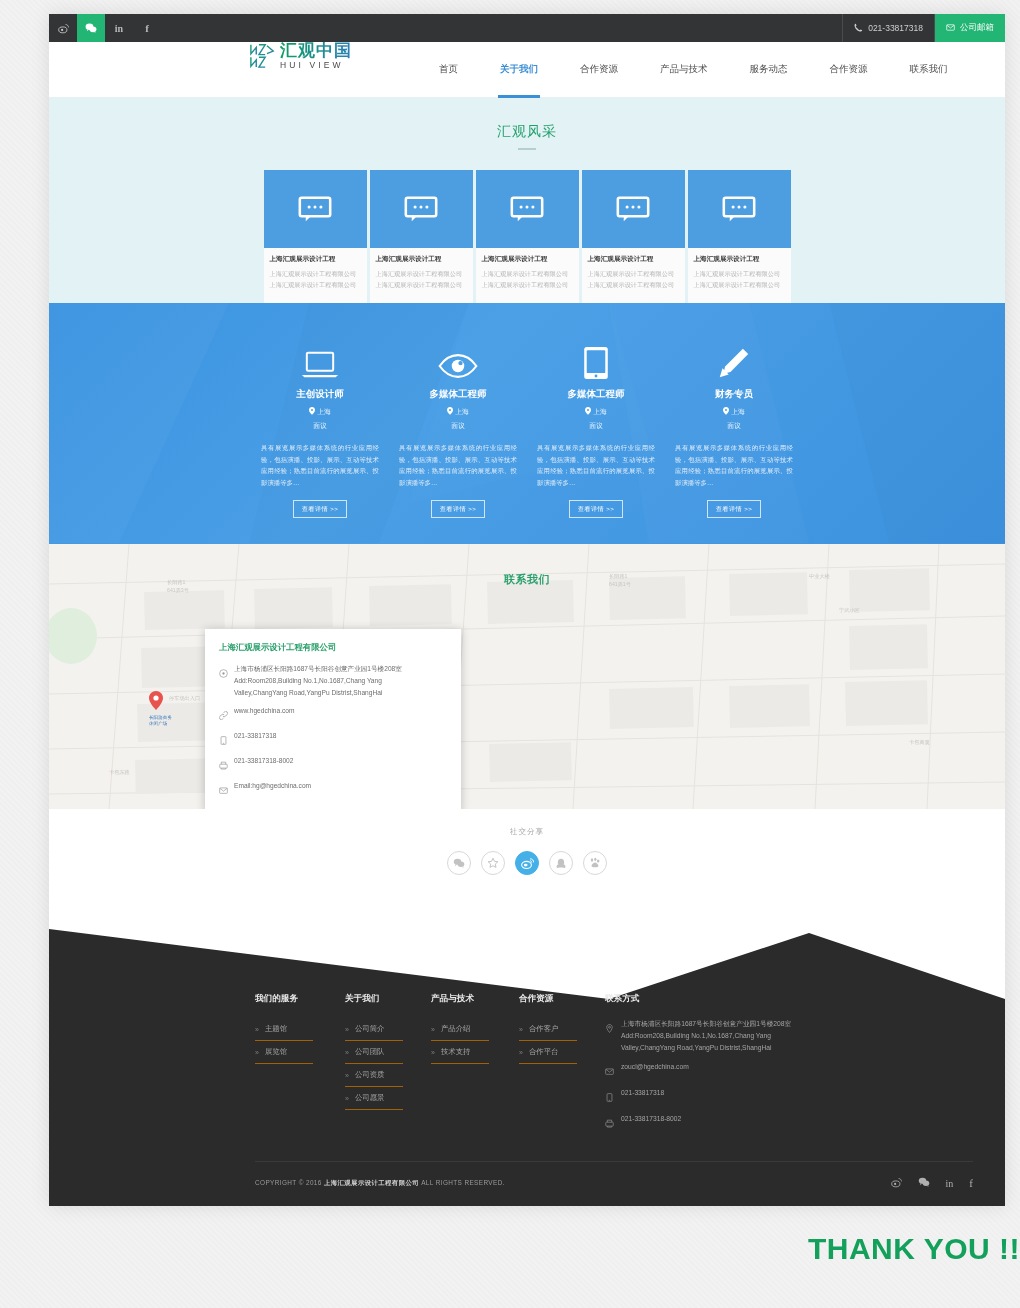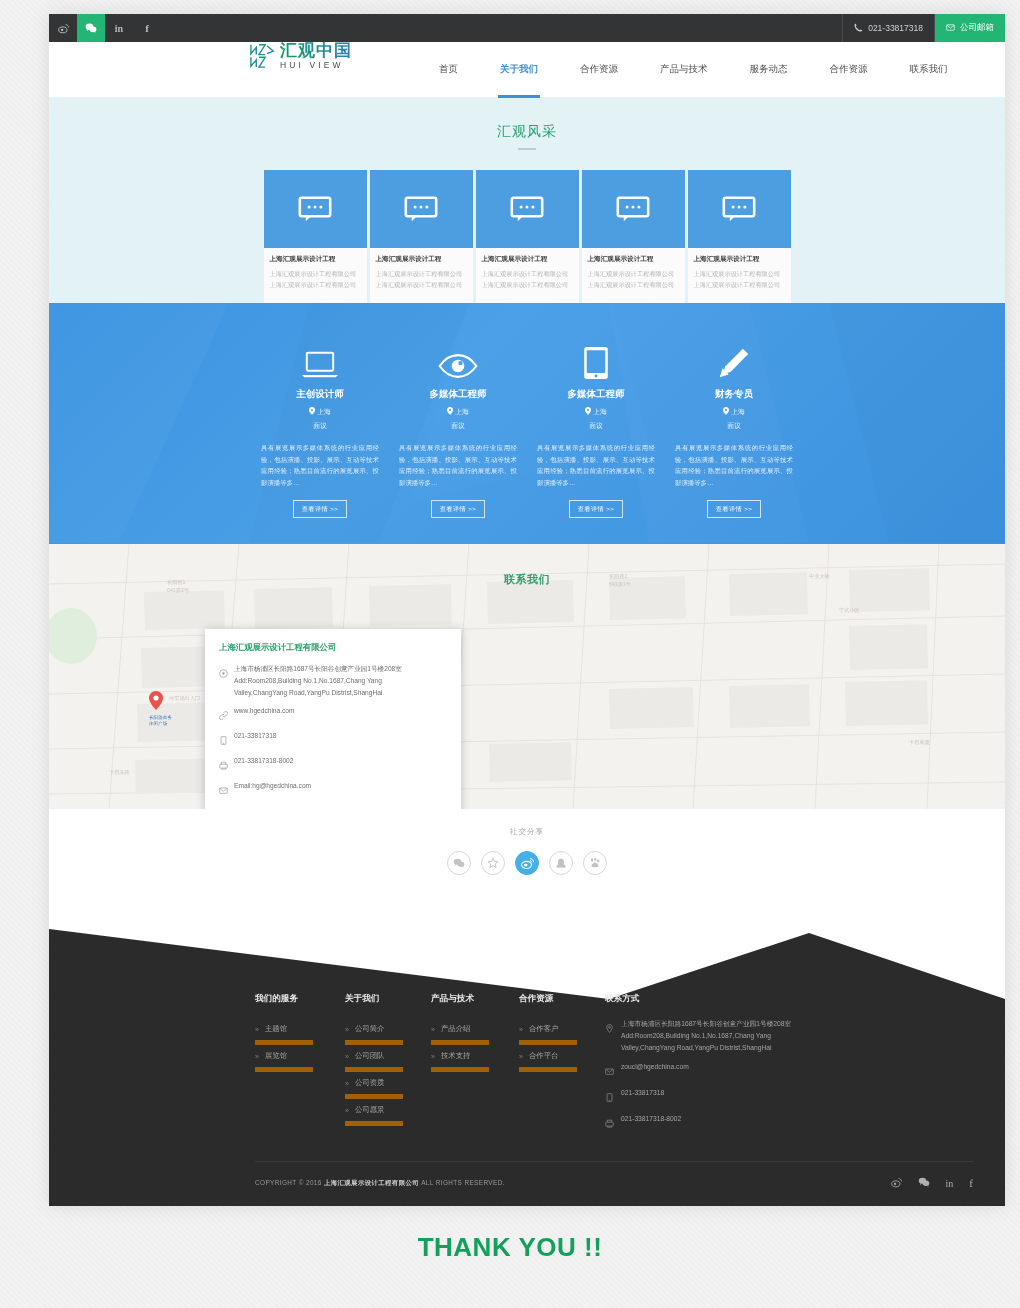--- a/index.html
+++ b/index.html
@@ -114,34 +114,34 @@
 
   
   .footer{position:relative;background:#2b2b2b;padding:0;}
   .footer .wedge{display:block;width:100%;height:96px;}
   .footcols{display:flex;padding:0 0 0 206px;margin-top:-6px;}
   .fcol{margin-right:0;}
   .fcol.c1{width:90px;} .fcol.c2{width:86px;} .fcol.c3{width:88px;} .fcol.c4{width:86px;}
   .fcol.c5{width:230px;}
   .fcol h4{color:#e9e9e9;font-size:8.6px;font-weight:bold;margin-bottom:13px;}
   .flink{display:flex;align-items:center;gap:6px;font-size:7.4px;color:#a5a5a5;
-    border-bottom:5px solid #a16207;padding:6px 0 6px 0;width:58px;cursor:pointer;}
+    border-bottom:1px solid #a16207;padding:6px 0 6px 0;width:58px;cursor:pointer;}
   .flink .ar{color:#7d7d7d;font-size:7px;}
   .frow{display:flex;gap:7px;margin-bottom:7px;}
   .frow .ico{width:9px;flex:0 0 9px;color:#8d8d8d;padding-top:1px;}
   .frow .txt{font-size:6.7px;color:#a5a5a5;line-height:1.8;}
   .copybar{display:flex;align-items:center;justify-content:space-between;
     border-top:1px solid #3a3a3a;margin:22px 32px 0 206px;padding:12px 0 14px;}
   .copytxt{font-size:6.4px;color:#9b9b9b;letter-spacing:.4px;}
   .copytxt b{color:#cfcfcf;}
   .copyic{display:flex;gap:16px;color:#b0b0b0;align-items:center;}
 
   
-  .thanks{position:absolute;left:0;right:0;top:1232px;text-align:center;
-    font-size:26px;font-weight:bold;color:#13a05b;letter-spacing:.5px;z-index:2;}
+  .thanks{position:absolute;left:0;right:0;top:1232px;text-align:right;
+    font-size:30px;font-weight:bold;color:#13a05b;letter-spacing:.5px;z-index:2;}
 </style>
 </head>
 <body>
 
 <div class="page">
 
   <div class="topbar">
     <div class="tb-social">
       <div class="tb-ic weibo">
         <svg width="11" height="11" viewBox="0 0 16 16" fill="currentColor">

